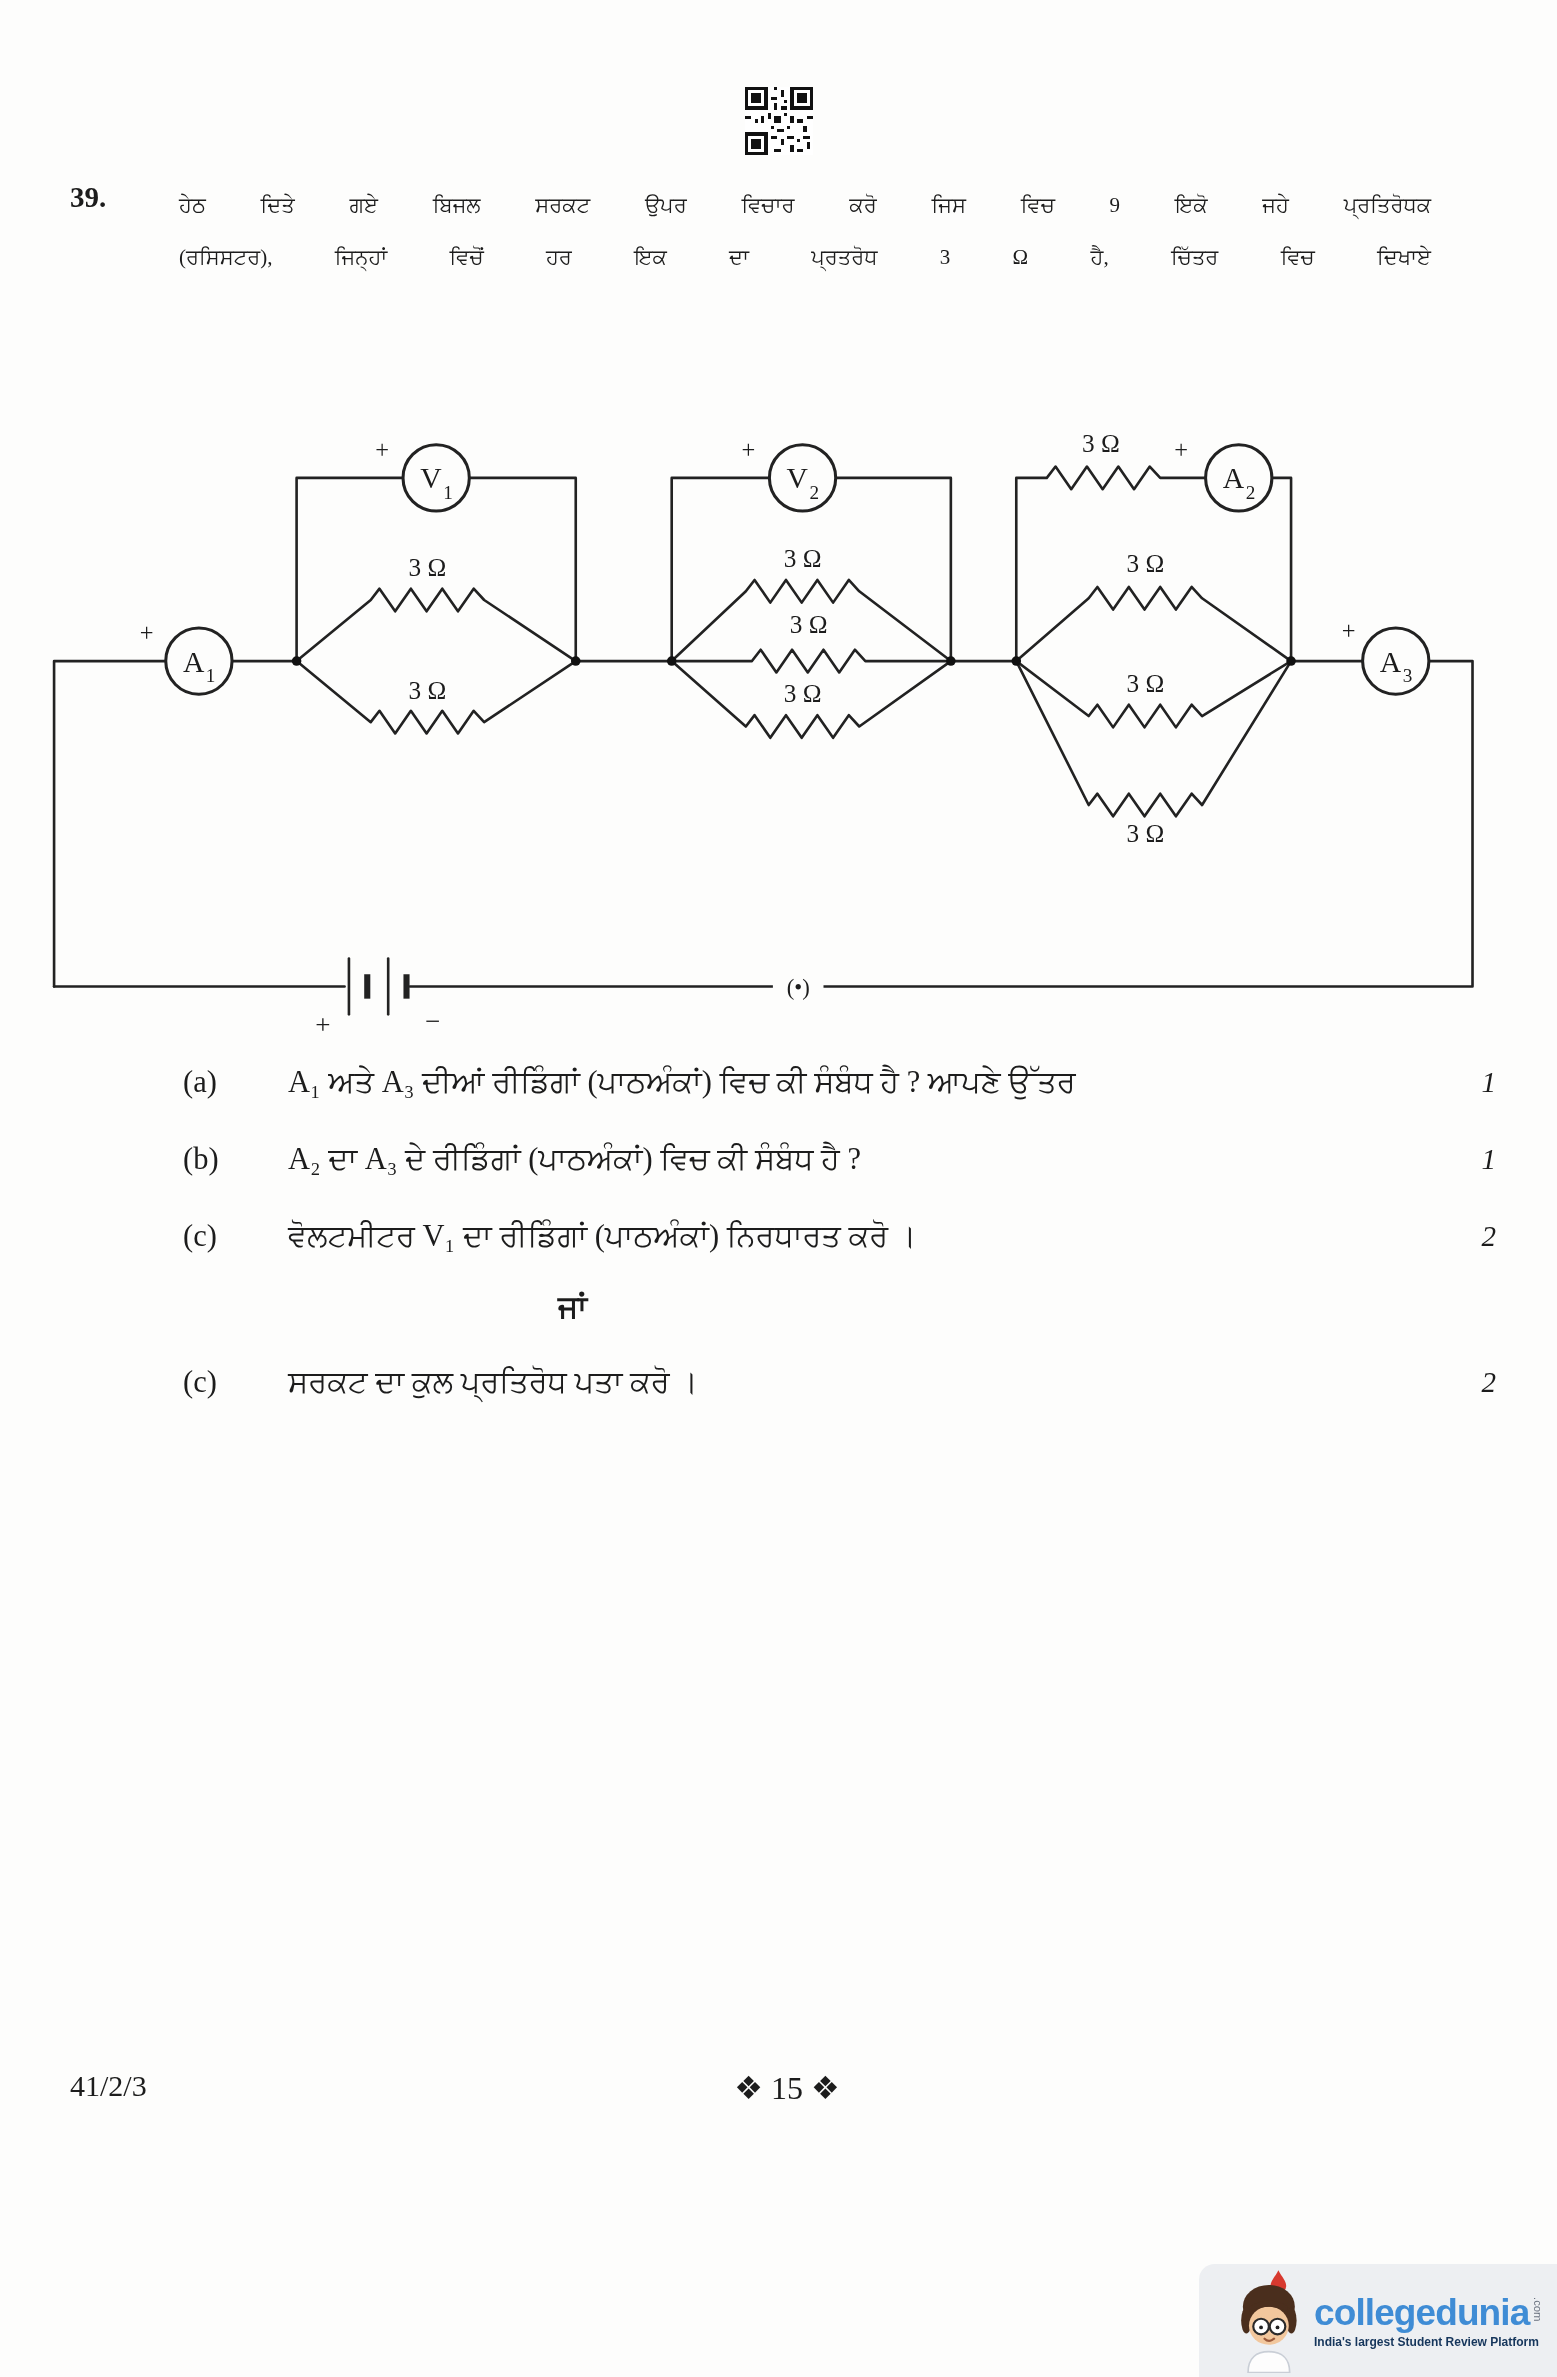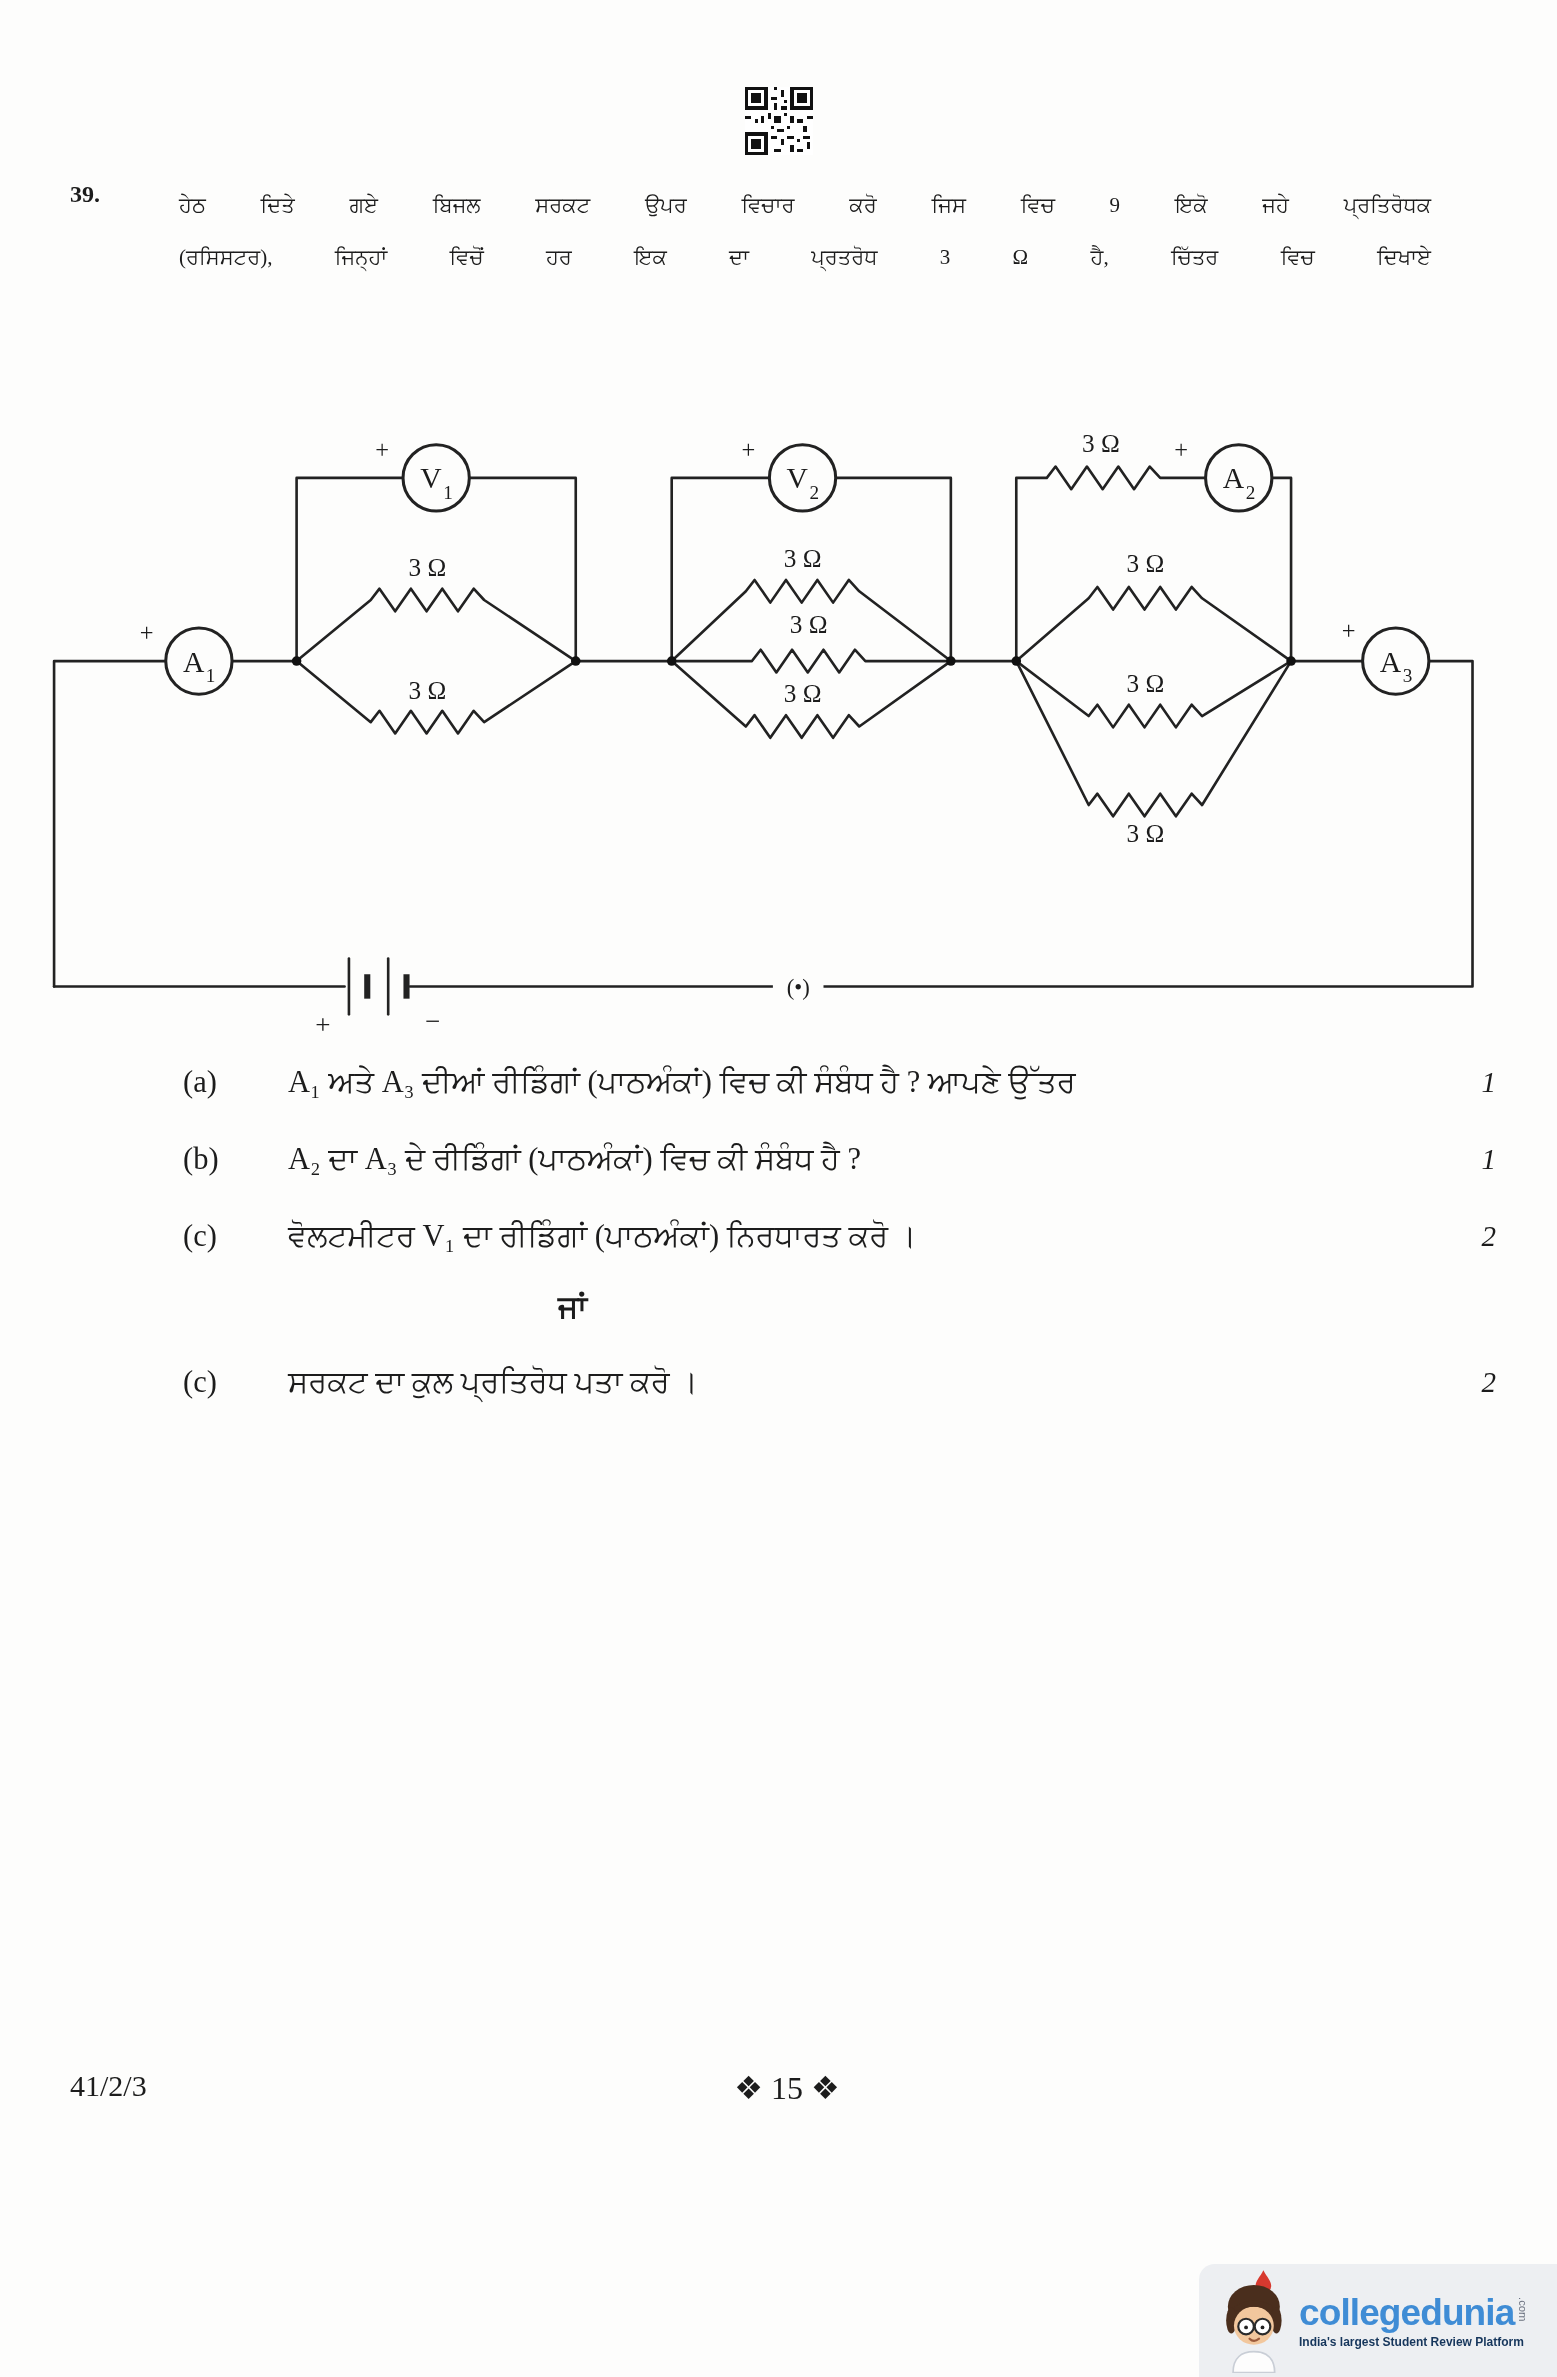--- a/index.html
+++ b/index.html
@@ -8,21 +8,21 @@
     position:relative;
     width:1558px; height:2377px;
     margin:0 auto;
     background:#fdfdfc;
     color:#1c1c1c;
     font-family:"Liberation Serif","DejaVu Serif",serif;
     overflow:hidden;
   }
   .qr { width:68px; height:68px; margin:87px auto 0; }
   .question { display:flex; margin:24.4px 61px 0 70px; }
-  .qnum { width:74px; font-size:24px; font-weight:bold; margin-right:35px; padding-top:1.7px; }
+  .qnum { width:74px; font-size:29px; font-weight:bold; margin-right:35px; padding-top:1.7px; }
   .qtext { width:1252px; font-size:21px; line-height:52px; }
   .qline.fill { text-align:justify; text-align-last:justify; }
   .circuit { margin:138px 0 0 0; }
   .circuit svg { display:block; }
   .wire { stroke:#222; stroke-width:3; fill:none; stroke-linecap:round; stroke-linejoin:round; }
   .thick { stroke:#222; stroke-width:7; fill:none; }
   .meter { fill:#fdfdfc; stroke:#222; stroke-width:3.5; }
   .node { fill:#111; }
   .svgtxt { font-family:"Liberation Serif","DejaVu Serif",serif; fill:#1c1c1c; }
   .meter-base { font-size:34px; }
@@ -41,21 +41,21 @@
   .c2 { margin-top:30px; }
   .footer { position:absolute; top:2069px; left:0; right:0; height:44px; font-size:30px; }
   .footer .code { position:absolute; left:70px; top:0; }
   .footer .pageno { position:absolute; left:16px; right:0; text-align:center; top:0; font-size:32px; }
   .branding {
     position:absolute; right:0; bottom:0;
     width:359px; height:113px;
     background:#edeff2;
     border-radius:15.7px 0 0 0;
     display:flex; align-items:center; gap:7px;
-    padding-left:15px;
+    padding-left:30px;
     font-family:"Liberation Sans","DejaVu Sans",sans-serif;
     margin-left:12px;
   }
   .brand-text { display:flex; flex-direction:column; }
   .brand-row { display:flex; align-items:flex-start; }
   .brand-name { font-size:37px; font-weight:bold; color:#3f8cd5; letter-spacing:-0.9px; }
   .brand-suffix { font-size:11.3px; color:#6b7280; margin:5.2px 0 0 2.6px; writing-mode:vertical-rl; }
   .brand-tagline { font-size:12px; font-weight:bold; color:#16365c; margin-top:1.7px; }
 </style>
 </head>

